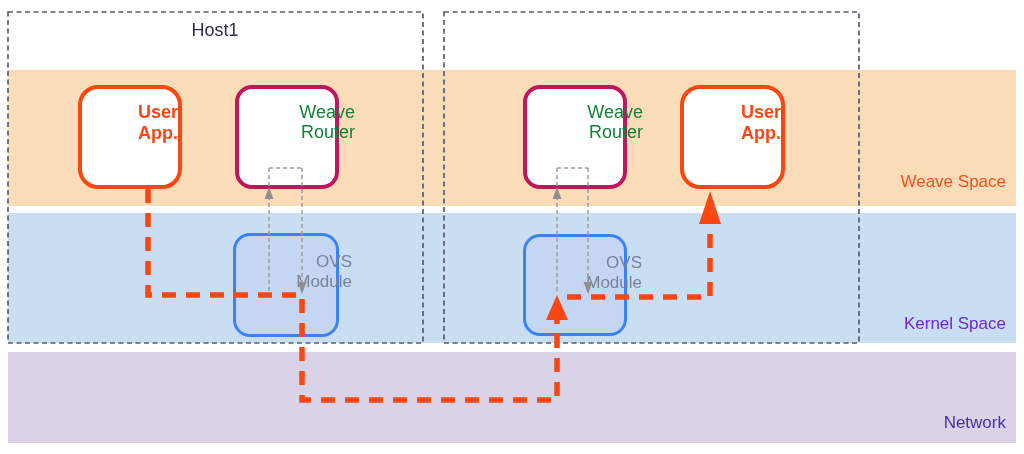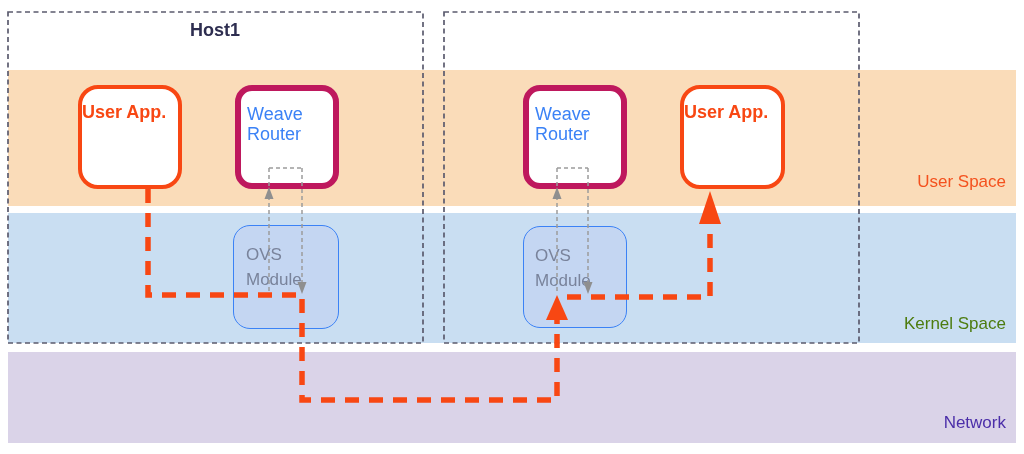--- a/index.html
+++ b/index.html
@@ -7,37 +7,37 @@
   #canvas{position:relative;width:1024px;height:454px;background:#ffffff;overflow:hidden;}
 
   
   .band{position:absolute;left:8px;width:1008px;}
   .band-user{top:70px;height:136px;background:#FADCB9;}
   .band-kernel{top:213px;height:130px;background:#C9DEF2;}
   .band-network{top:352px;height:91px;background:#DAD3E8;}
 
   .band-label{position:absolute;right:18px;font-size:17px;line-height:19px;}
   .lbl-user{top:172px;color:#F4511E;}
-  .lbl-kernel{top:314px;color:#4d7c0f;}
+  .lbl-kernel{top:314px;color:#6d28d9;}
   .lbl-network{top:413px;color:#4B2EA9;text-align:right;}
 
   
   .host-title{position:absolute;top:20px;width:416px;text-align:center;
-              font-size:18px;font-weight:bold;color:#2E2E50;}
+              font-size:18px;font-weight:normal;color:#2E2E50;}
   .host1-title{left:7px;}
   .host2-title{left:443px;}
 
   
-  .node{position:absolute;box-sizing:border-box;background:#ffffff;text-align:left;}
+  .node{position:absolute;box-sizing:border-box;background:#ffffff;text-align:right;padding-left:36px;}
   .node-userapp{border:4px solid #F84713;border-radius:20px;color:#F84713;
                 font-weight:bold;font-size:18px;padding-top:13px;}
-  .node-router{border:6px solid #be185d;border-radius:17px;color:#3b82f6;
+  .node-router{border:4px solid #be185d;border-radius:17px;color:#15803d;
                font-size:18px;line-height:20px;padding-top:13px;}
-  .node-ovs{background:#C4D6F2;border:1px solid #3b82f6;border-radius:17px;
-            color:#79839B;font-size:17px;line-height:25px;padding-top:16px;}
+  .node-ovs{background:#C4D6F2;border:3px solid #3b82f6;border-radius:17px;
+            color:#79839B;font-size:17px;line-height:20px;padding-top:16px;margin-top:8px;}
   .label-narrow{display:block;width:80px;margin:0 auto;}
 
   .h1-userapp{left:78px;top:85px;width:104px;height:104px;}
   .h1-router {left:235px;top:85px;width:104px;height:104px;}
   .h1-ovs    {left:233px;top:225px;width:106px;height:104px;}
   .h2-router {left:523px;top:85px;width:104px;height:104px;}
   .h2-userapp{left:680px;top:85px;width:105px;height:104px;}
   .h2-ovs    {left:523px;top:226px;width:104px;height:102px;}
 
   
@@ -50,21 +50,21 @@
 </style>
 </head>
 <body>
 
 <div id="canvas">
 
   <div class="band band-user"></div>
   <div class="band band-kernel"></div>
   <div class="band band-network"></div>
 
-  <div class="band-label lbl-user">User Space</div>
+  <div class="band-label lbl-user">Weave Space</div>
   <div class="band-label lbl-kernel">Kernel Space</div>
   <div class="band-label lbl-network">Network</div>
 
   <div class="host-title host1-title">Host1</div>
 
   <div class="node node-userapp h1-userapp">
     <span>User App.</span>
   </div>
   <div class="node node-router h1-router">
     <span class="label-narrow">Weave Router</span>

